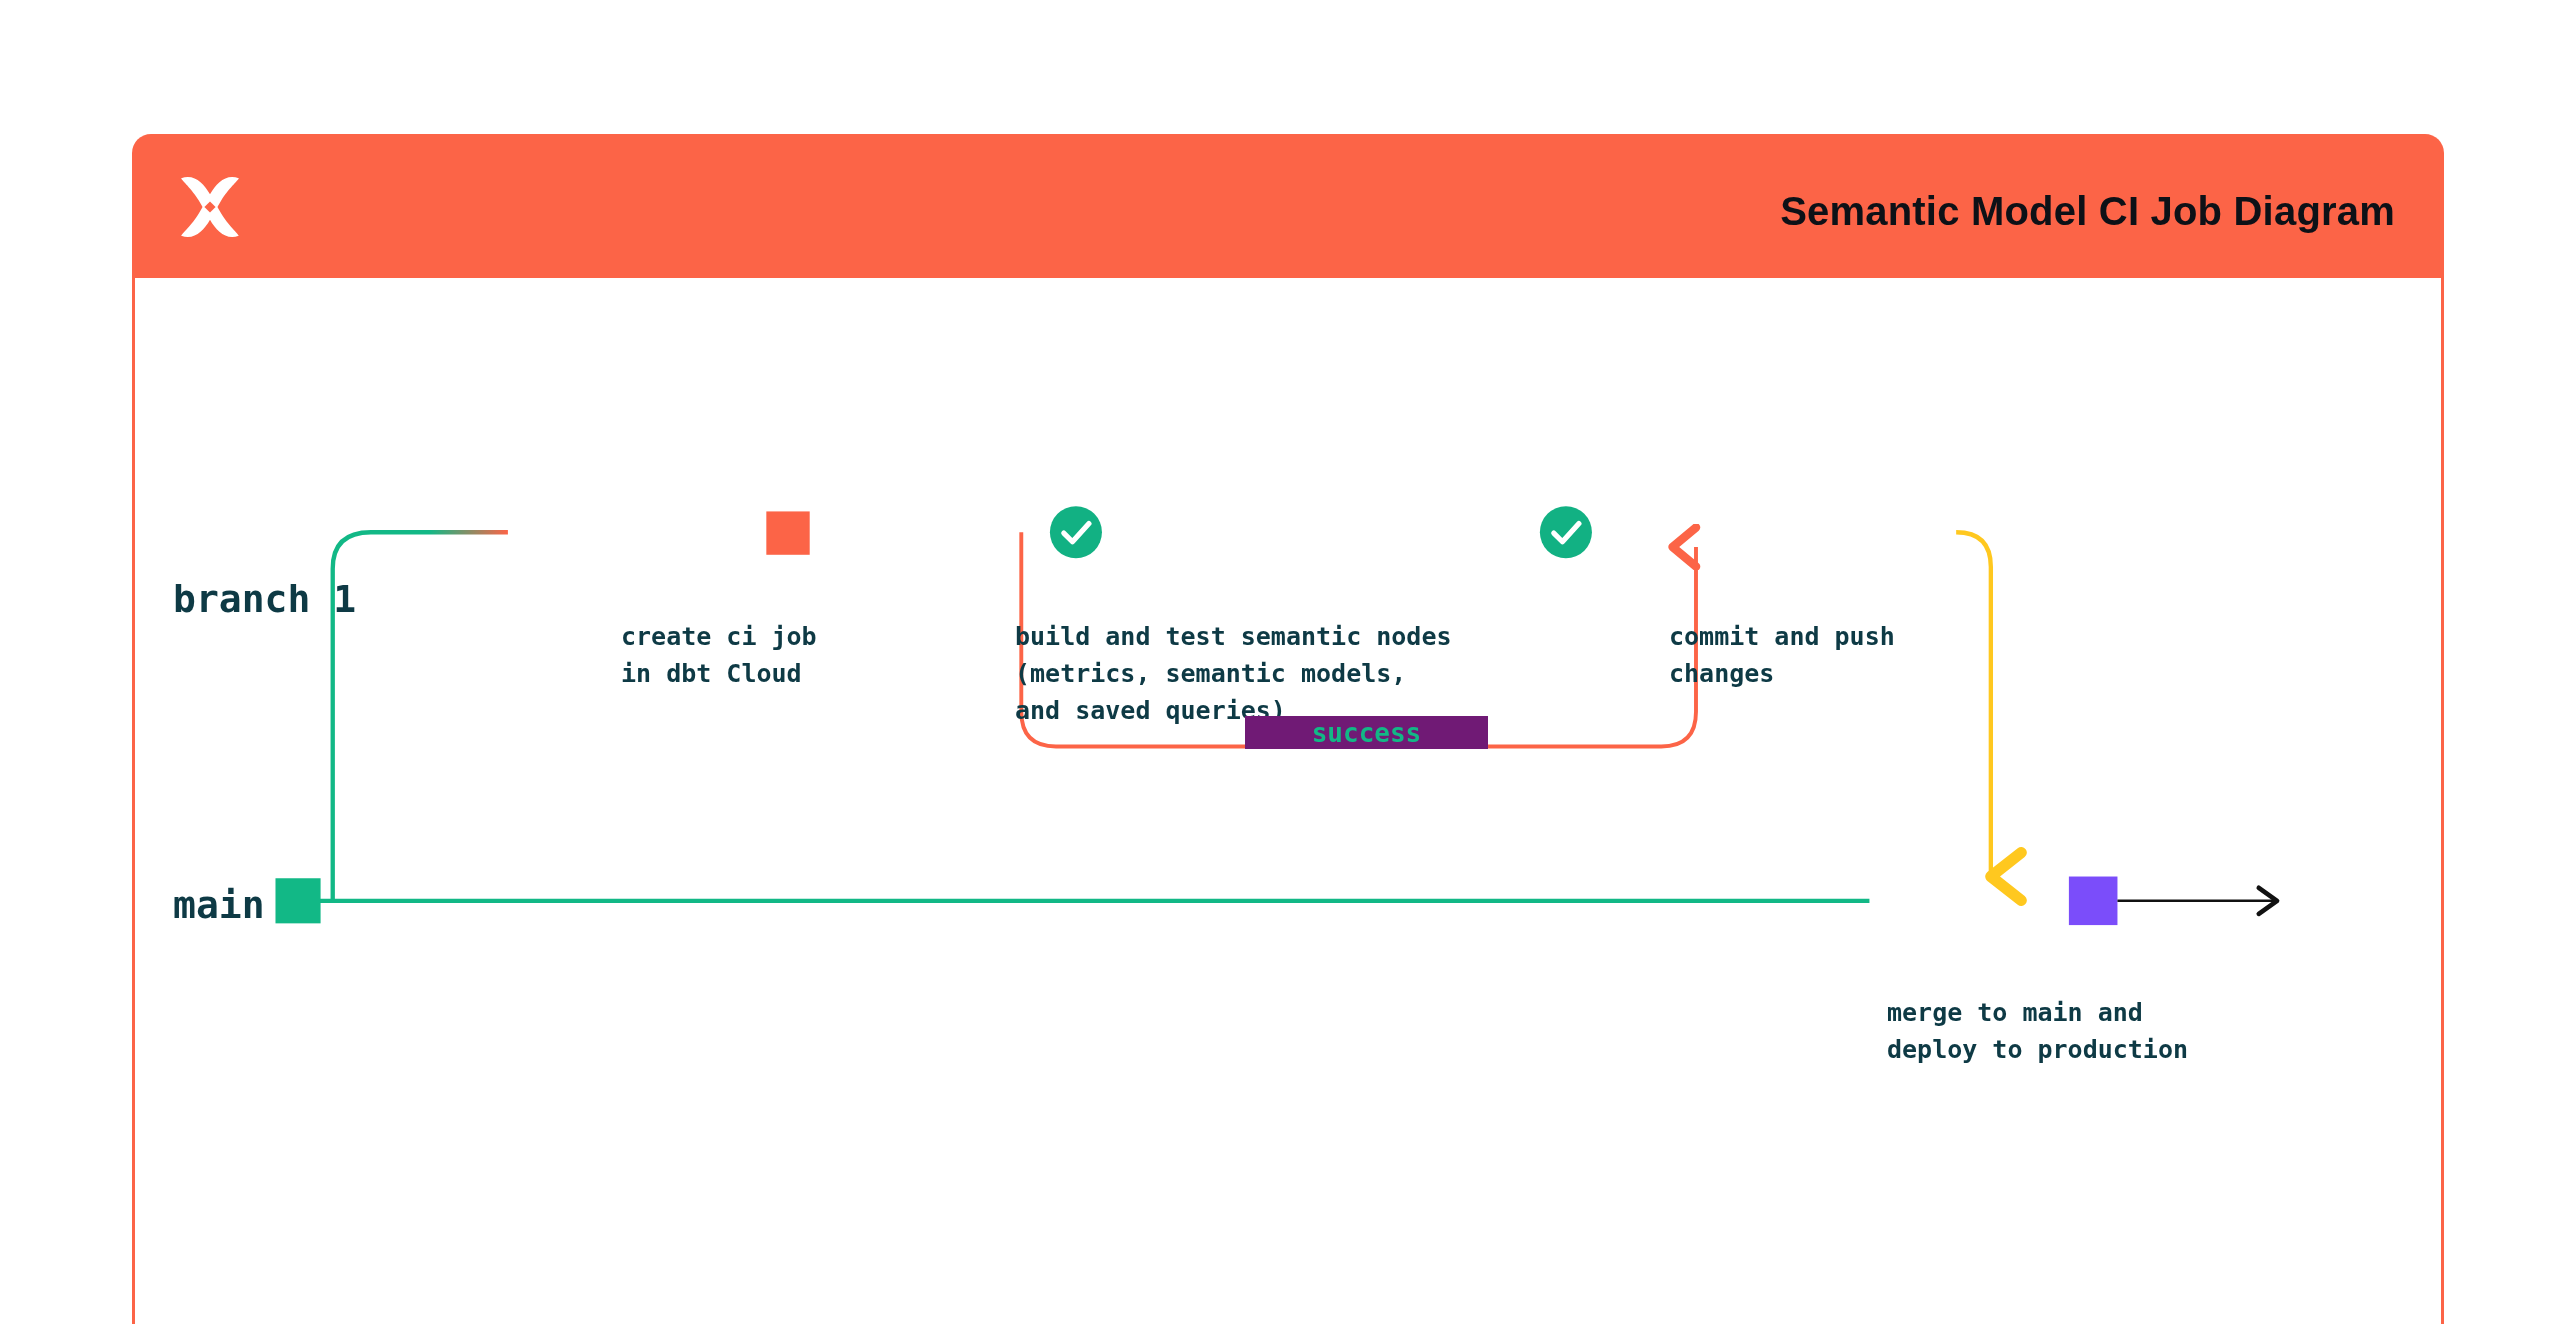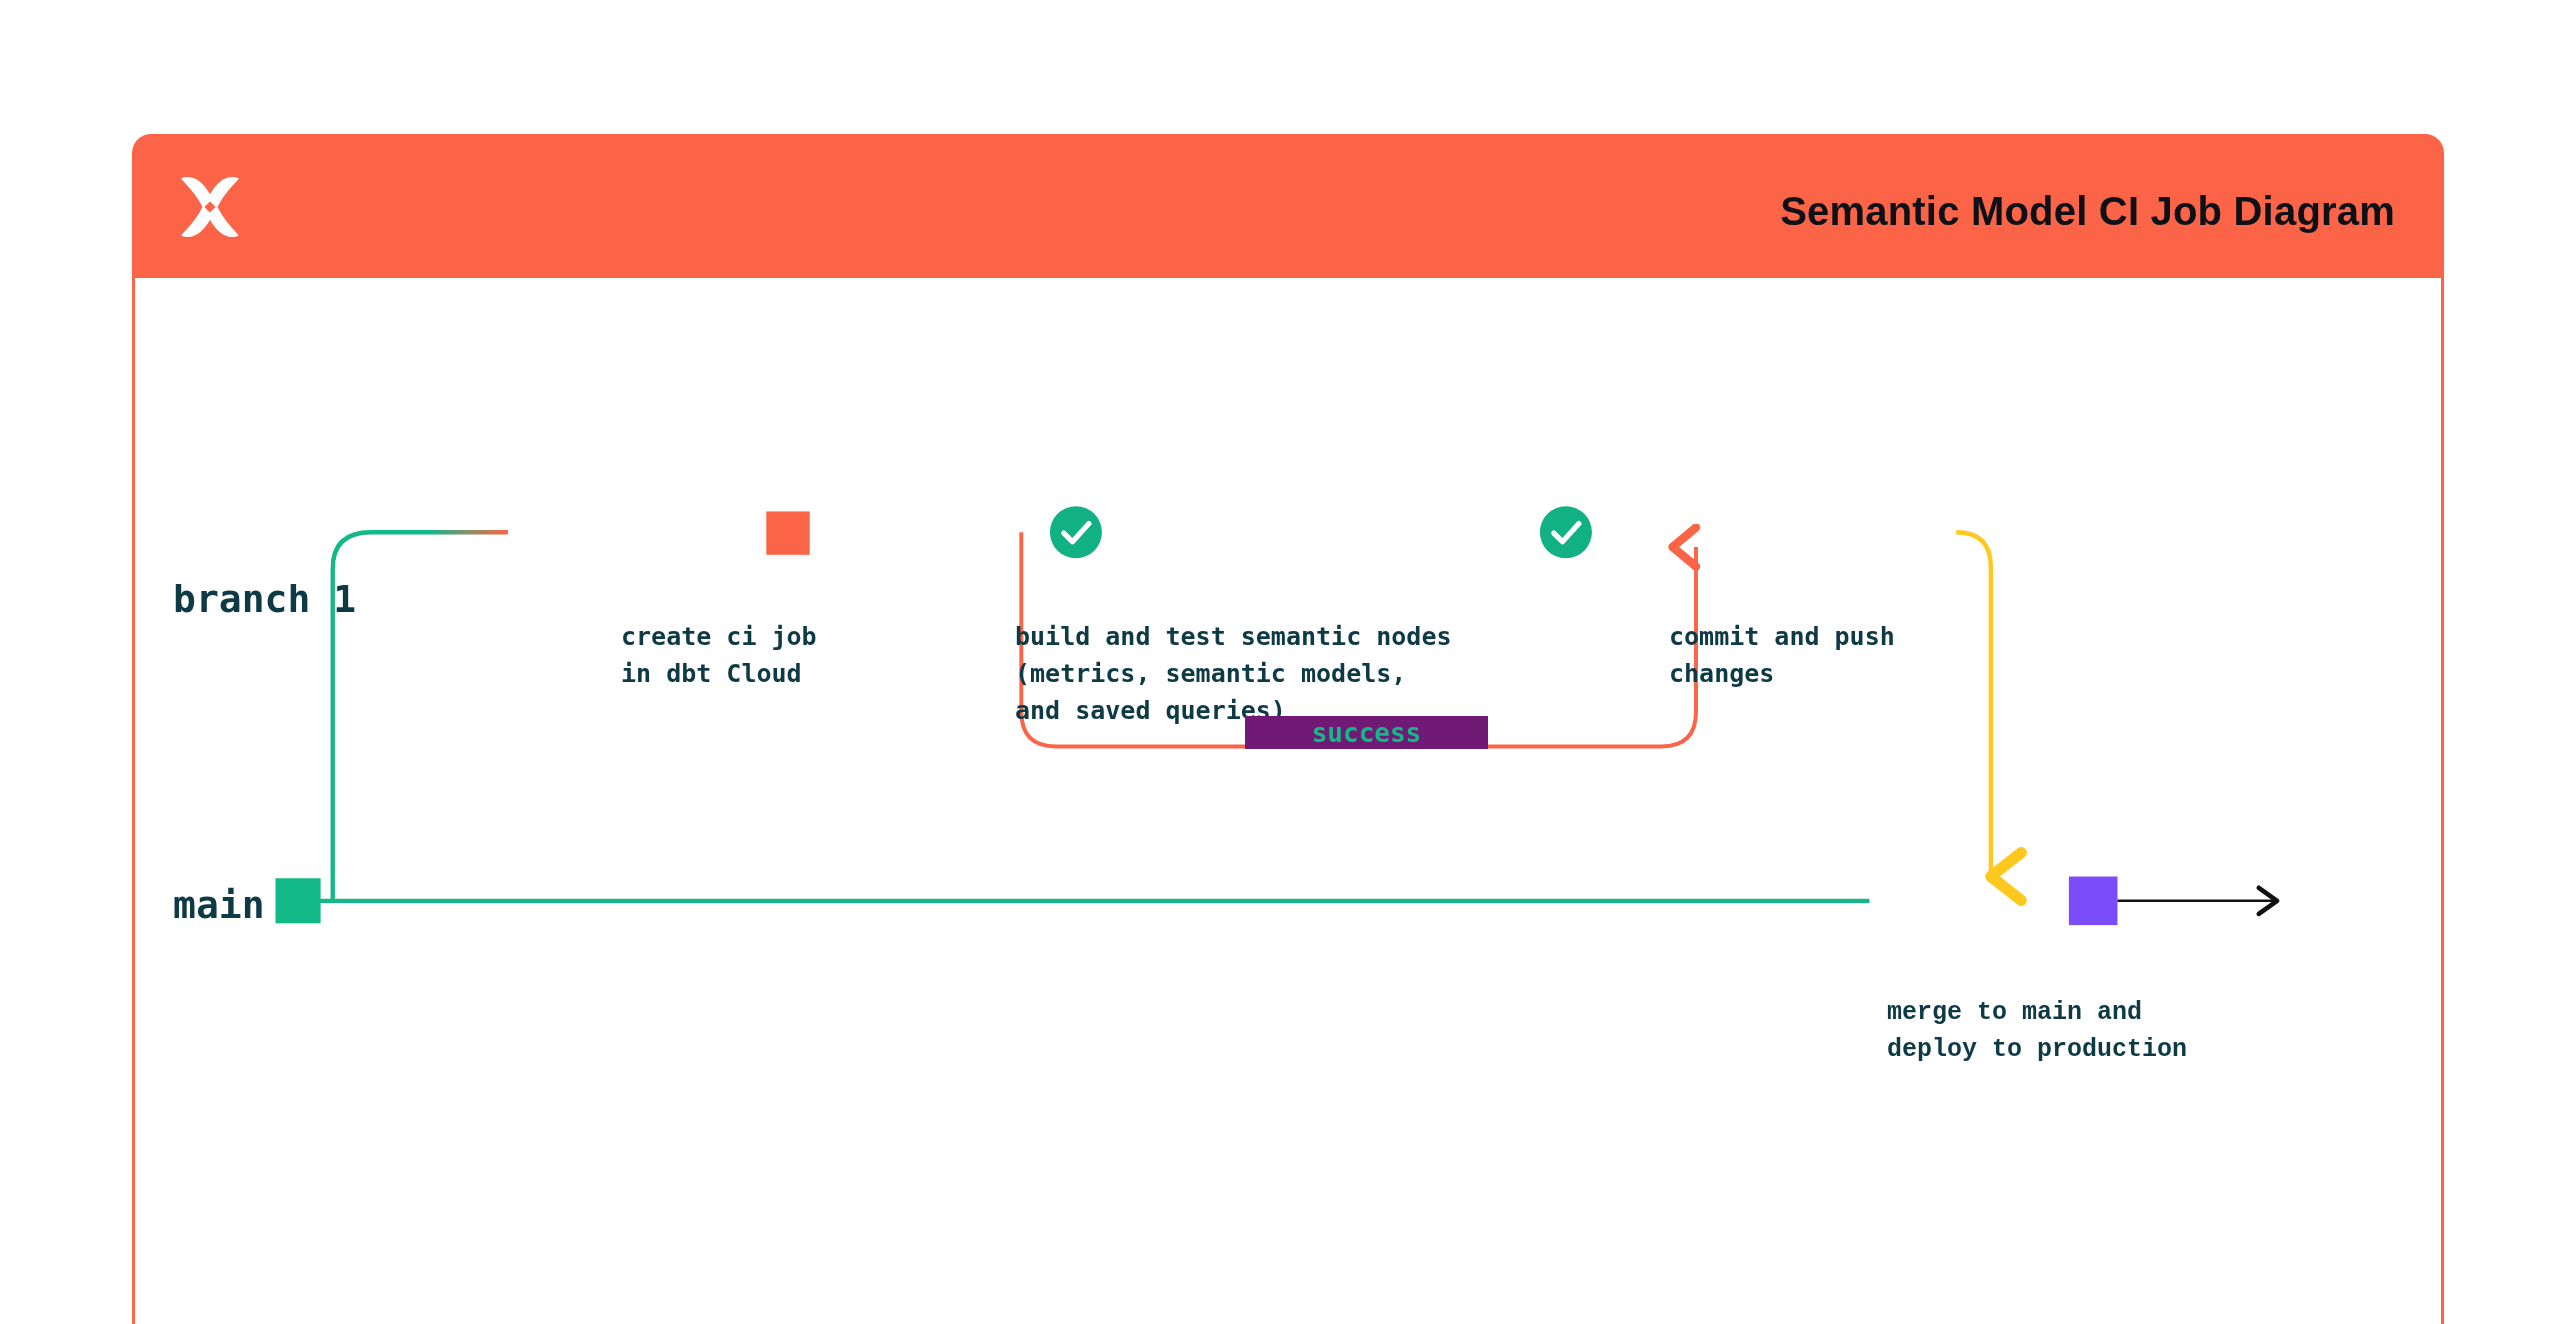--- a/index.html
+++ b/index.html
@@ -98,21 +98,21 @@
     font-weight: bold;
     font-size: 25px;
     line-height: 37px;
     color: #0e3a45;
     text-align: left;
     white-space: pre;
   }
   #cap-create  { left: 486px;  top: 340px; width: 347px; }
   #cap-build   { left: 853px; top: 340px; width: 694px; margin-left: 27px; }
   #cap-commit  { left: 1534px; top: 340px; width: 486px; }
-  #cap-merge   { left: 1752px; top: 716px; width: 503px; font-family: Liberation Mono, monospace; }
+  #cap-merge   { left: 1752px; top: 716px; width: 503px; }
 
   #loop-label {
     position: absolute;
     left: 1110px;
     top: 438px;
     width: 243px;
     text-align: center;
     font-family: "DejaVu Sans Mono", "Liberation Mono", monospace;
     font-weight: bold;
     font-size: 26px;

